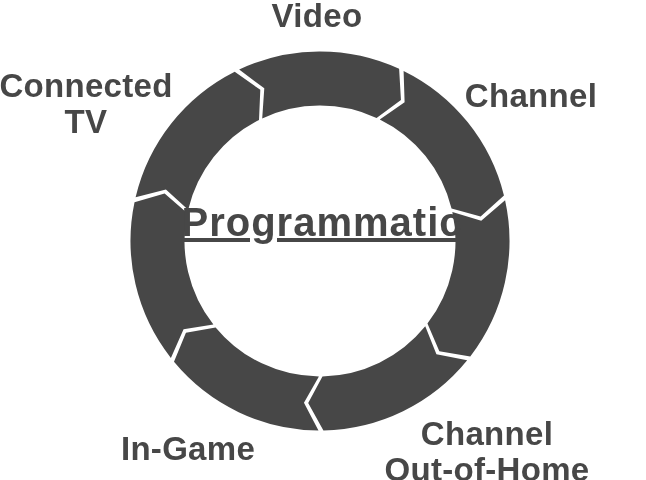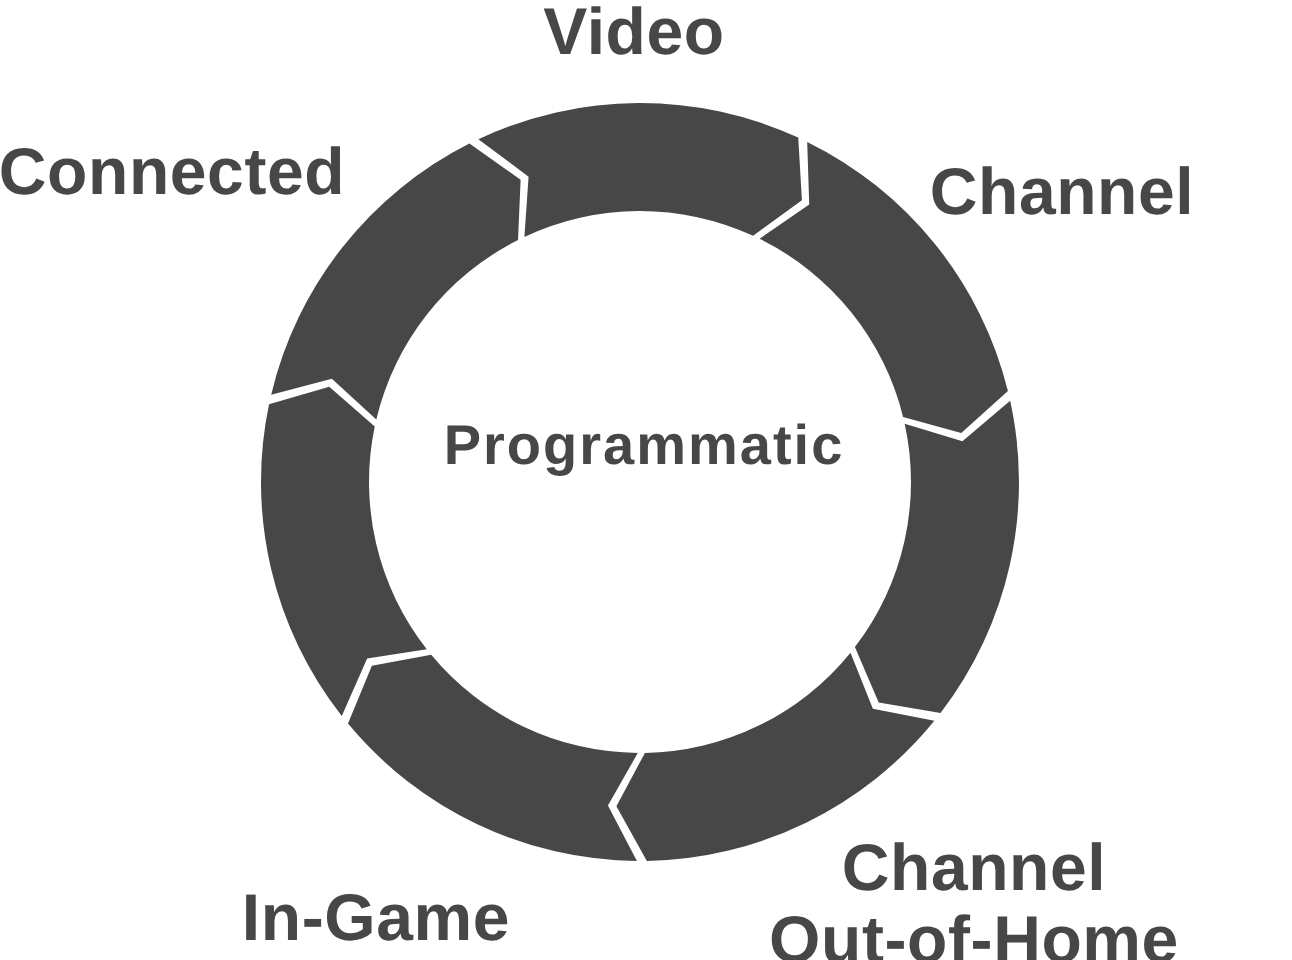--- a/index.html
+++ b/index.html
@@ -33,28 +33,29 @@
     letter-spacing: 0.3px;
     color: #474747;
     white-space: nowrap;
   }
   .lbl span { display: block; }
   .lbl-video        { left: 317px; top: -2px; }
   .lbl-connected-tv { left: 86px;  top: 68px; text-align: center; }
   .lbl-native       { left: 531px; top: 78px; }
   .lbl-display      { left: 586px; top: 264px; }
   .lbl-audio        { left: 65px;  top: 286px; }
-  .lbl-in-game      { left: 188px; top: 441px; }
+  .lbl-in-game      { left: 188px; top: 431px; }
   .lbl-digital-ooh  { left: 487px; top: 416px; }
   .lbl-center {
     left: 322px;
     top: 205px;
-    font-size: 28px;
+    font-size: 40px;
     line-height: 35px;
     letter-spacing: 1px;
+    text-decoration: underline;
   }
 </style>
 </head>
 <body>
 
 <div class="stage">
 
   <svg id="ring-svg" viewBox="0 0 646 480">
       <path d="M 239.17 69.61 A 189.5 189.5 0 0 1 399.12 68.81 L 400.95 100.10 L 376.57 117.88 A 135.5 135.5 0 0 0 262.20 118.45 L 264.29 88.35 Z" fill="#474747"></path>
       <path d="M 403.60 70.94 A 189.5 189.5 0 0 1 503.96 195.50 L 480.63 216.44 L 451.54 208.47 A 135.5 135.5 0 0 0 379.78 119.40 L 404.61 102.27 Z" fill="#474747"></path>
@@ -64,20 +65,21 @@
       <path d="M 170.89 357.95 A 189.5 189.5 0 0 1 134.52 202.18 L 164.62 193.43 L 187.37 213.24 A 135.5 135.5 0 0 0 213.38 324.62 L 183.57 329.28 Z" fill="#474747"></path>
       <path d="M 135.60 197.34 A 189.5 189.5 0 0 1 234.71 71.78 L 260.31 89.86 L 259.01 120.00 A 135.5 135.5 0 0 0 188.15 209.78 L 165.92 189.38 Z" fill="#474747"></path>
     </svg>
 
   <div class="lbl lbl-video">
     <span>Video</span>
   </div>
 
   <div class="lbl lbl-connected-tv">
     <span>Connected</span>
+    <span>TV</span>
   </div>
 
   <div class="lbl lbl-native">
     <span>Channel</span>
   </div>
 
 
 
   <div class="lbl lbl-in-game">
     <span>In-Game</span>

